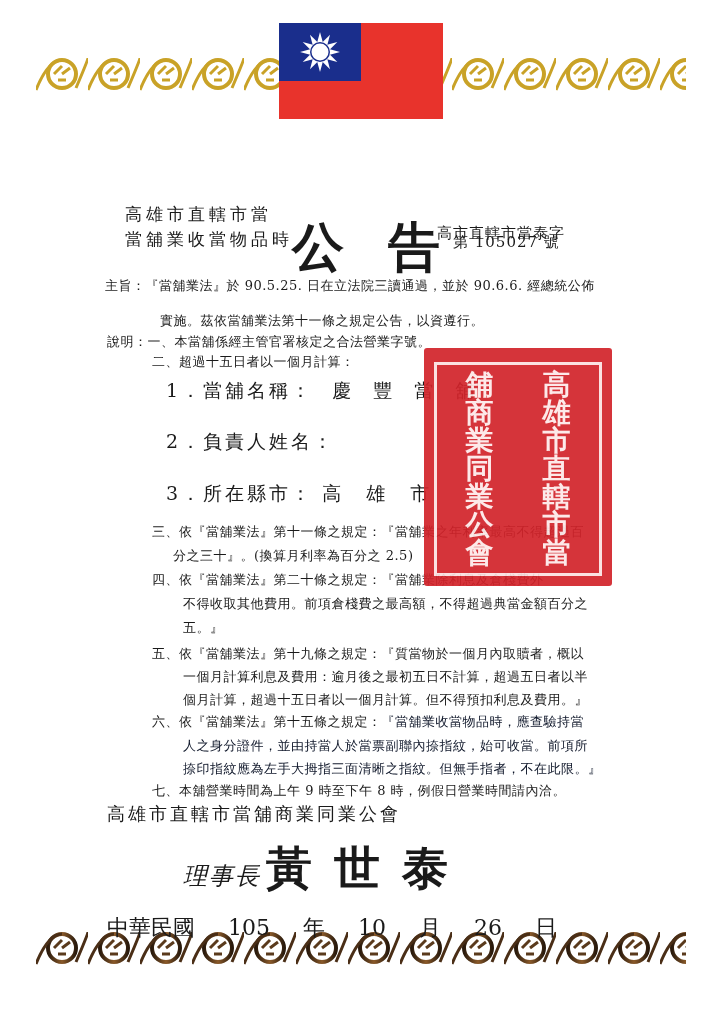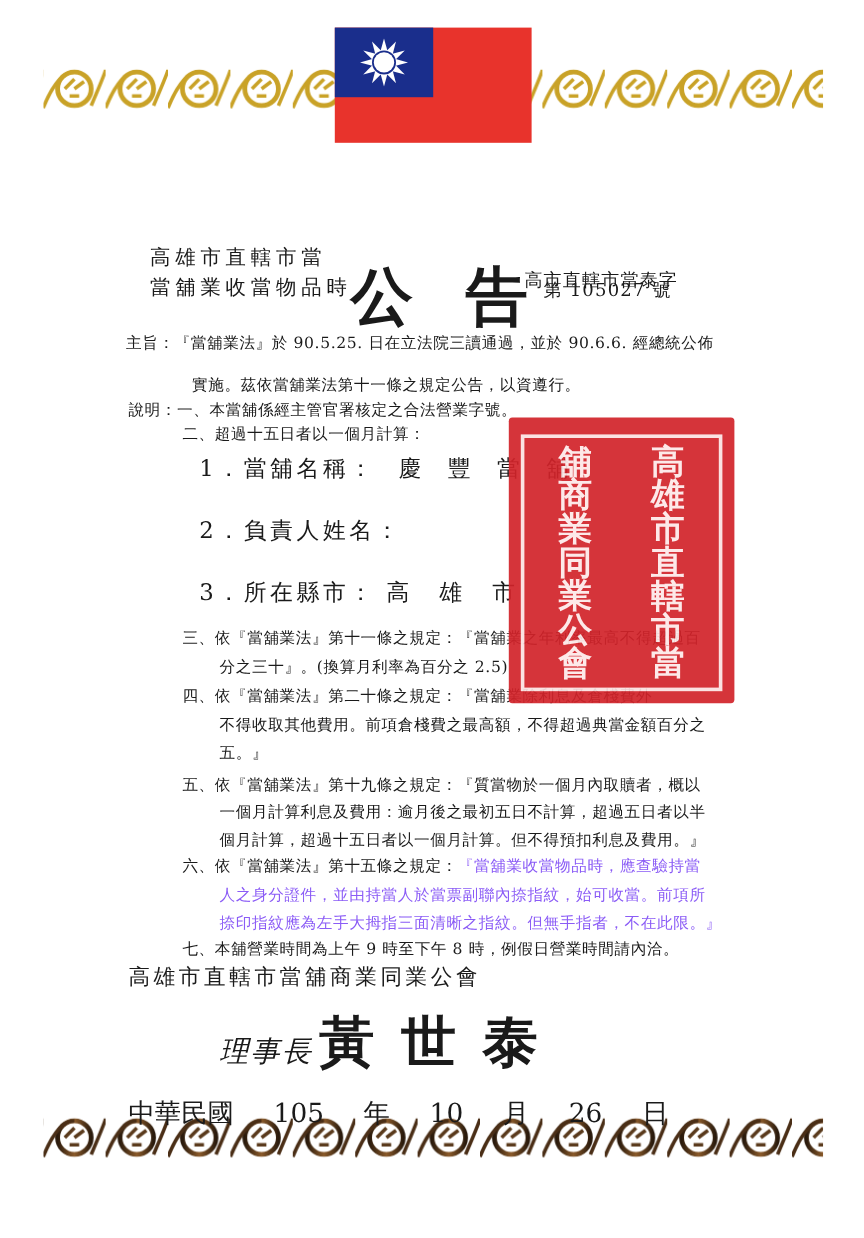--- a/index.html
+++ b/index.html
@@ -17,21 +17,21 @@
   .flag { position: absolute; left: 279px; top: 23px; width: 164px; height: 96px; background: #e8332c; }
   .flag-canton { position: absolute; left: 0; top: 0; width: 82px; height: 58px; background: #1a2e8c; }
   .flag-sun { position: absolute; left: 20px; top: 8px; width: 42px; height: 42px; }
 
   .abs { position: absolute; white-space: nowrap; }
   .org-line { font-size: 17px; letter-spacing: 4px; }
   .big-title { font-size: 52px; font-weight: bold; letter-spacing: 44px; }
   .ref-line { font-size: 15px; letter-spacing: 1px; }
   .body-line { font-size: 13px; letter-spacing: 0.5px; }
   .item-line { font-size: 19px; letter-spacing: 3px; }
-  .red-text { color: #8b5cf6; }
+  .red-text { color: #0f172a; }
   .footer-org { font-size: 18px; letter-spacing: 3px; }
   .sig { font-family: "DejaVu Serif", serif; }
   .sig-title { font-size: 24px; font-style: italic; letter-spacing: 2px; }
   .sig-name { font-size: 46px; font-weight: bold; letter-spacing: 22px; }
   .date-line { font-size: 22px; }
   .date-line span { margin-right: 26px; }
 
   .seal {
     position: absolute; left: 424px; top: 348px; width: 188px; height: 238px;
     background: #d2232a; border-radius: 3px; opacity: 0.92;
@@ -152,21 +152,21 @@
 <div class="abs item-line" style="left:166px; top:429px;">
   <span>2．負責人姓名：</span>
   <span></span>
 </div>
 <div class="abs item-line" style="left:166px; top:481px;">
   <span>3．所在縣市：</span>
   <span>高　雄　市</span>
 </div>
 
 <div class="abs body-line" style="left:152px; top:523px;">三、依『當舖業法』第十一條之規定：『當舖業之年利率最高不得超過百</div>
-<div class="abs body-line" style="left:183px; top:547px;">分之三十』。(換算月利率為百分之 2.5)</div>
+<div class="abs body-line" style="left:173px; top:547px;">分之三十』。(換算月利率為百分之 2.5)</div>
 <div class="abs body-line" style="left:152px; top:571px;">四、依『當舖業法』第二十條之規定：『當舖業除利息及倉棧費外</div>
 <div class="abs body-line" style="left:183px; top:595px;">不得收取其他費用。前項倉棧費之最高額，不得超過典當金額百分之</div>
 <div class="abs body-line" style="left:183px; top:619px;">五。』</div>
 
 <div class="abs body-line" style="left:152px; top:645px;">五、依『當舖業法』第十九條之規定：『質當物於一個月內取贖者，概以</div>
 <div class="abs body-line" style="left:183px; top:668px;">一個月計算利息及費用：逾月後之最初五日不計算，超過五日者以半</div>
 <div class="abs body-line" style="left:183px; top:691px;">個月計算，超過十五日者以一個月計算。但不得預扣利息及費用。』</div>
 
 <div class="abs body-line" style="left:152px; top:713px;">
   <span>六、依『當舖業法』第十五條之規定：</span><span class="red-text">『當舖業收當物品時，應查驗持當</span>

